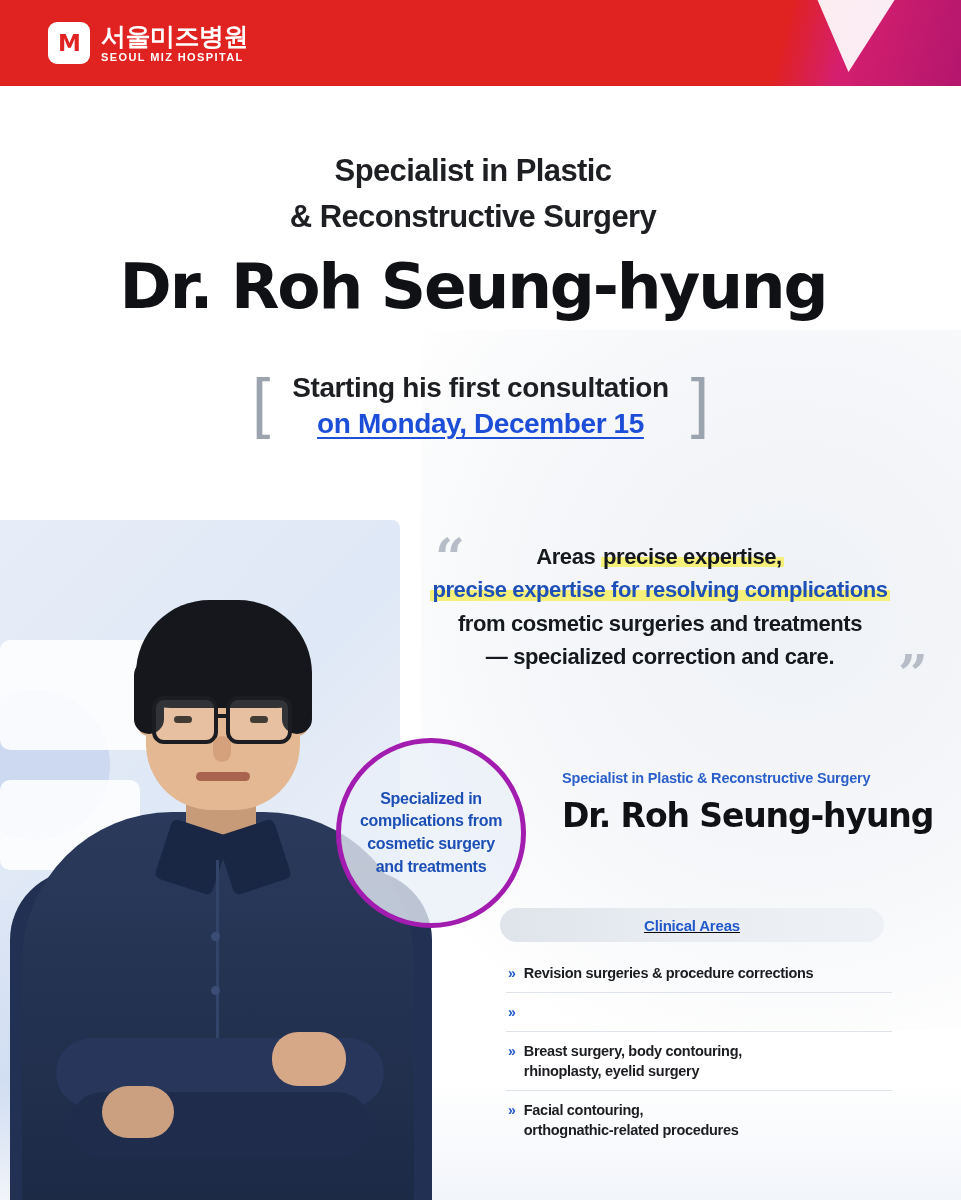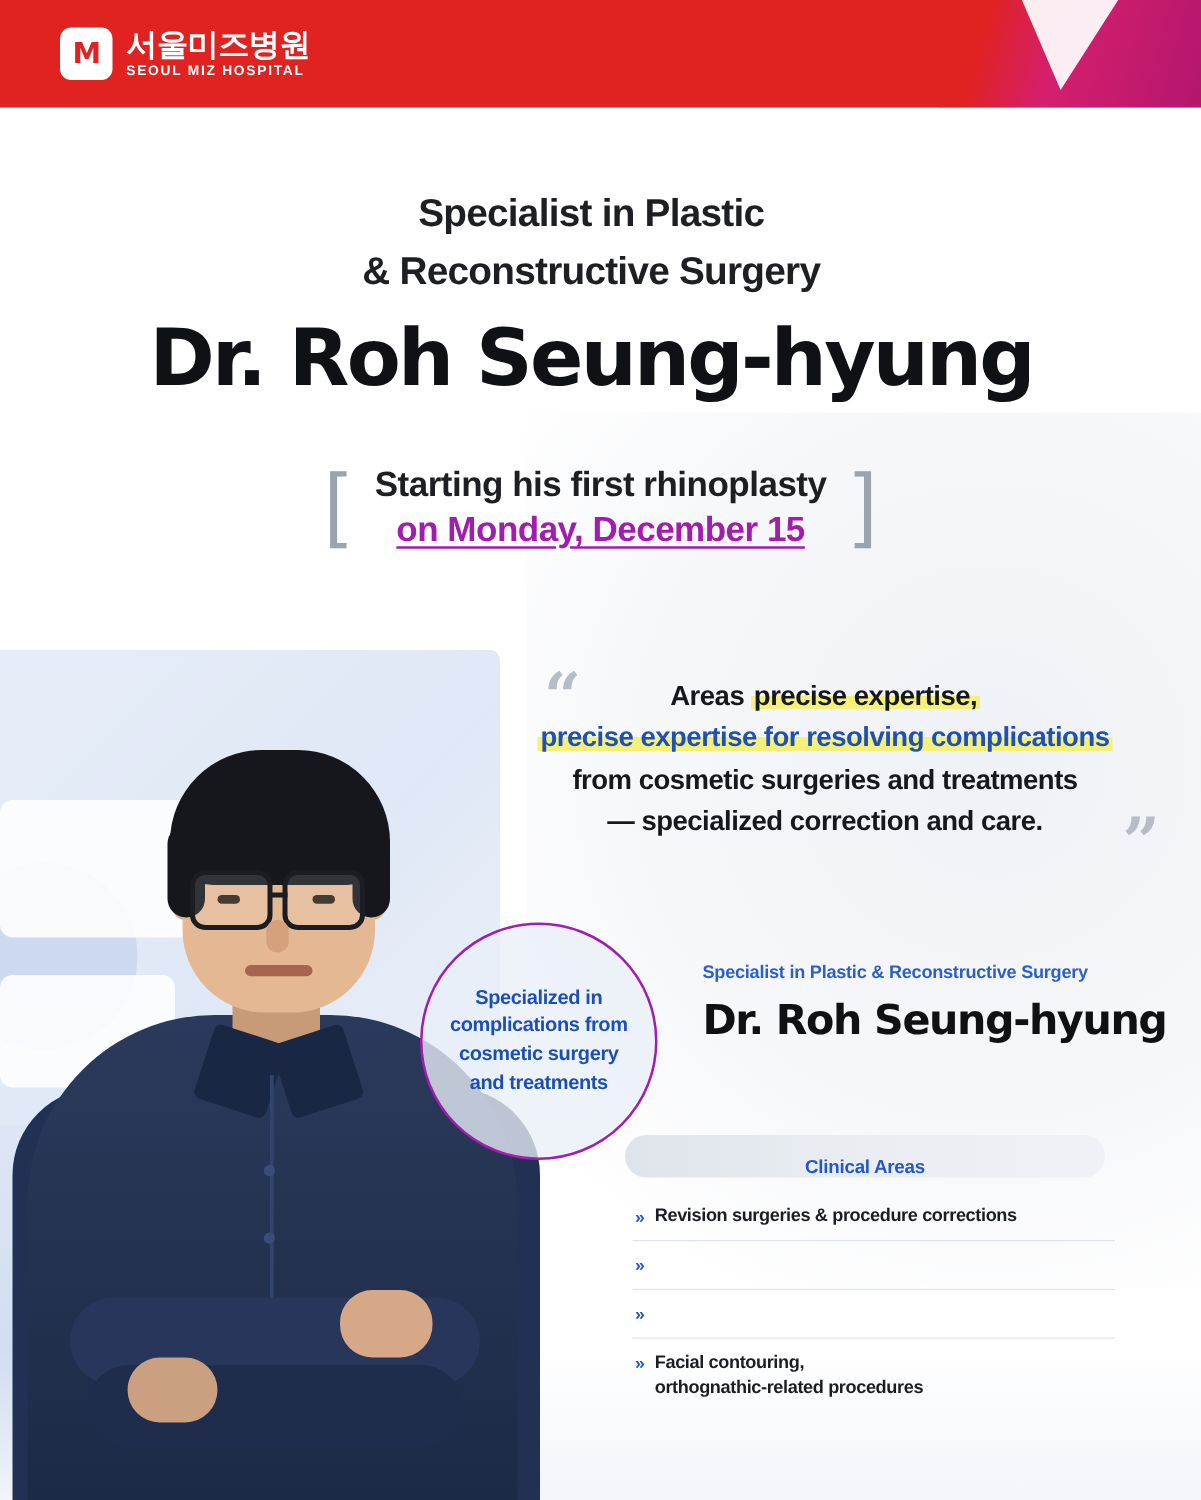--- a/index.html
+++ b/index.html
@@ -111,21 +111,21 @@
   }
   .bracket {
     font-size: 66px; color: #9aa3ae; font-weight: 300; line-height: 0.8;
     transform: translateY(-4px);
   }
   .bracket-content { text-align: center; }
   .bracket-content .line1 {
     font-size: 28px; font-weight: 700; color: #1d1f22; letter-spacing: -0.4px;
   }
   .bracket-content .line2 {
-    font-size: 28px; font-weight: 700; color: #a21caf; letter-spacing: -0.4px;
+    font-size: 28px; font-weight: 700; color: #1d4ed8; letter-spacing: -0.4px;
     text-decoration: underline; text-underline-offset: 4px; margin-top: 4px;
   }
 
   
   .quote-block {
     position: absolute; top: 540px; left: 380px; width: 560px;
     text-align: center; z-index: 6;
   }
   .quote-mark-open {
     position: absolute; left: 55px; top: -8px;
@@ -145,21 +145,21 @@
     background: linear-gradient(180deg, rgba(255,255,255,0) 52%, #f5f07a 52%, #f5f07a 94%, rgba(255,255,255,0) 94%);
     padding: 0 2px;
   }
   .quote-line.blue { color: #1f50b8; }
 
   
   .badge-circle {
     position: absolute; left: 336px; top: 738px;
     width: 190px; height: 190px; border-radius: 50%;
     background: rgba(233,239,249,0.78);
-    border: 2px solid #a21caf;
+    border: 5px solid #a21caf;
     display: flex; align-items: center; justify-content: center;
     text-align: center; z-index: 7;
   }
   .badge-circle .txt {
     font-size: 16px; font-weight: 700; color: #1c4fb5; line-height: 1.42;
     letter-spacing: -0.3px; padding: 0 18px;
   }
 
   
   .doctor-card { position: absolute; left: 562px; top: 770px; z-index: 6; }
@@ -169,22 +169,23 @@
   .doctor-card .dname {
     font-size: 33px; font-weight: 700; color: #101114; letter-spacing: -1.1px;
     margin-top: 10px; font-family: "DejaVu Sans", sans-serif;
   }
 
   
   .clinical-header {
     position: absolute; left: 500px; top: 908px; width: 384px; height: 34px;
     border-radius: 17px;
     background: linear-gradient(90deg, #dfe4ea 0%, #e9edf2 45%, #eef1f5 100%);
-    display: flex; align-items: flex-end; justify-content: center;
+    display: flex; align-items: center; justify-content: center;
     z-index: 6;
+    text-decoration: underline;
   }
   .clinical-header span {
     font-size: 15px; font-weight: 700; color: #2258c9; letter-spacing: -0.2px;
   }
 
   .clinical-list {
     position: absolute; left: 506px; top: 954px; width: 386px; z-index: 6;
   }
   .clin-item {
     display: flex; align-items: flex-start; gap: 10px;
@@ -301,21 +302,21 @@
 
   <div class="headline">
     <div class="kicker">Specialist in Plastic</div>
     <div class="kicker">&amp; Reconstructive Surgery</div>
     <div class="name">Dr. Roh Seung-hyung</div>
   </div>
 
   <div class="bracket-row">
     <div class="bracket">[</div>
     <div class="bracket-content">
-      <div class="line1">Starting his first rhinoplasty</div>
+      <div class="line1">Starting his first consultation</div>
       <div class="line2">on Monday, December 15</div>
     </div>
     <div class="bracket">]</div>
   </div>
 
   <div class="quote-block">
     <div class="quote-mark-open">“</div>
     <div class="quote-mark-close">”</div>
     <div class="quote-line">
       <span>Areas </span><span class="hl">precise expertise,</span>
@@ -372,20 +373,21 @@
   <div class="clinical-list">
     <div class="clin-item">
       <span class="chev">»</span>
       <span class="clin-text">Revision surgeries &amp; procedure corrections</span>
     </div>
     <div class="clin-item">
       <span class="chev">»</span>
     </div>
     <div class="clin-item">
       <span class="chev">»</span>
+      <span class="clin-text">Breast surgery, body contouring,<br>rhinoplasty, eyelid surgery</span>
     </div>
     <div class="clin-item">
       <span class="chev">»</span>
       <span class="clin-text">Facial contouring,<br>orthognathic-related procedures</span>
     </div>
   </div>
 
 </div>
 
 </body></html>

